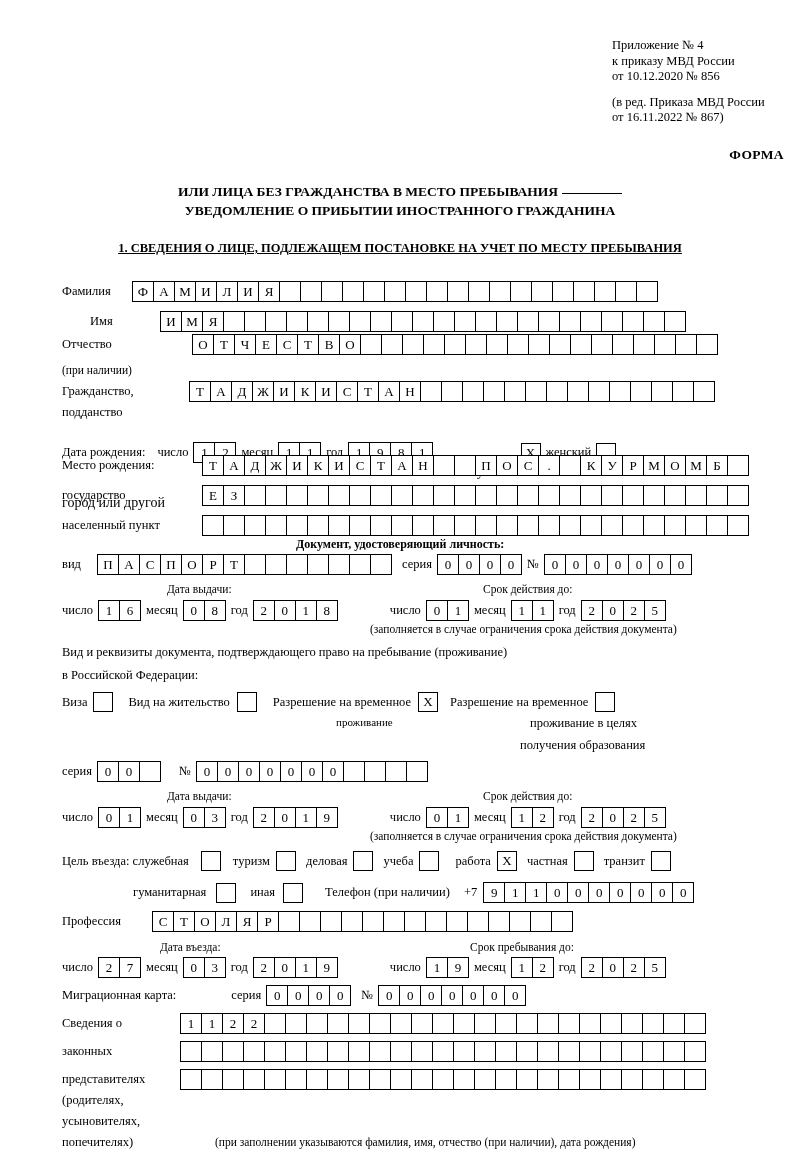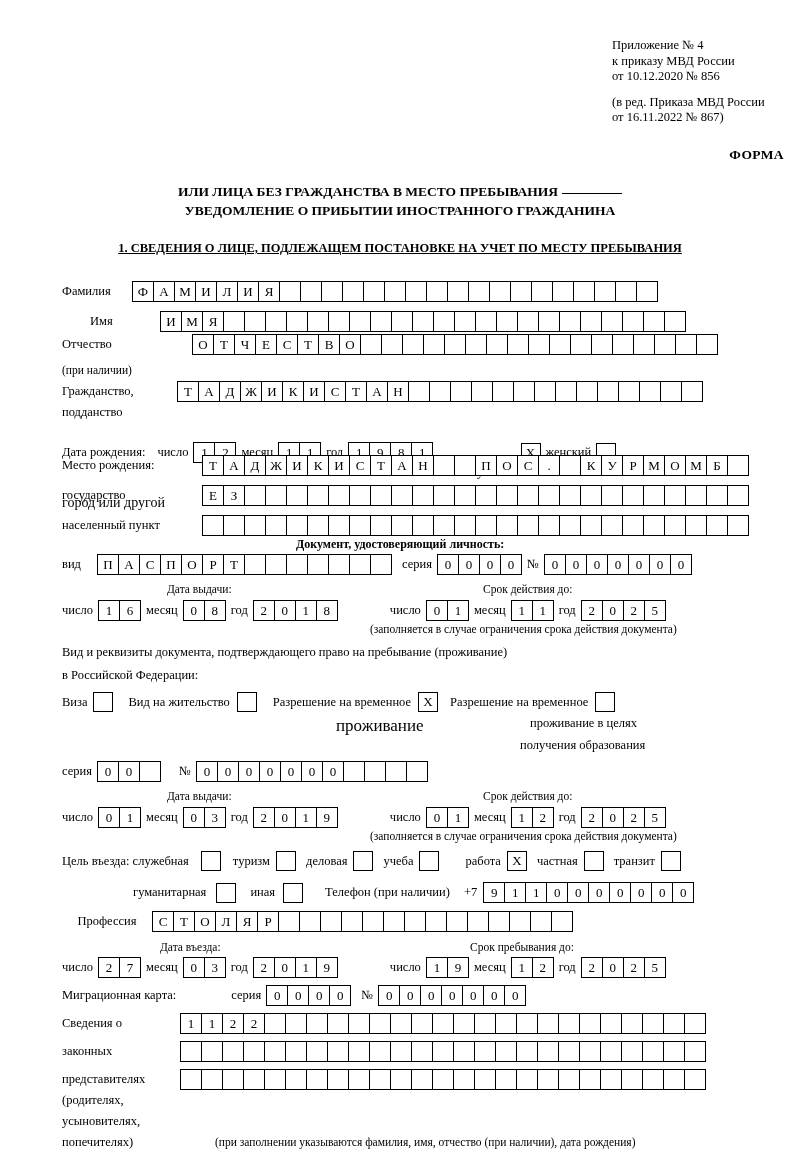--- a/index.html
+++ b/index.html
@@ -221,21 +221,21 @@
         <span class="bx"></span>
         <span class="bx"></span>
         <span class="bx"></span>
         <span class="bx"></span>
         <span class="bx"></span>
         <span class="bx"></span>
       </span>
   </div>
   <div class="note" style="top:364px; left:62px;">(при наличии)</div>
 
-  <div class="row" style="top:381px; left:62px;">
+  <div class="row" style="top:381px; left:62px;gap:12px;">
     <span class="lbl" style="width:115px; display:inline-block;">Гражданство,</span>
     <span class="boxes" id="citizenship-boxes">
         <span class="bx">Т</span>
         <span class="bx">А</span>
         <span class="bx">Д</span>
         <span class="bx">Ж</span>
         <span class="bx">И</span>
         <span class="bx">К</span>
         <span class="bx">И</span>
         <span class="bx">С</span>
@@ -466,21 +466,21 @@
   <div class="row" style="top:692px; left:62px;">
     <span class="lbl">Виза</span>
     <span class="chk" id="visa-chk" style="margin-left:5px;"></span>
     <span class="lbl" style="margin-left:16px;text-align:right;">Вид на жительство</span>
     <span class="chk" id="resid-chk" style="margin-left:7px;"></span>
     <span class="lbl" style="margin-left:16px;">Разрешение на временное</span>
     <span class="chk" id="temp-chk" style="margin-left:7px;">Х</span>
     <span class="lbl" style="margin-left:12px;">Разрешение на временное</span>
     <span class="chk" id="edu-chk" style="margin-left:7px;"></span>
   </div>
-  <div class="note" style="top:716px; left:336px; font-size:17px;">проживание</div>
+  <div class="note" style="top:716px; left:336px; font-size:11px;">проживание</div>
   <div class="note" style="top:716px; left:530px; font-size:12.5px;">проживание в целях</div>
   <div class="note" style="top:738px; left:520px; font-size:12.5px;">получения образования</div>
 
   <div class="row" style="top:761px; left:62px;">
     <span class="txt" style="margin-left:0;">серия</span>
     <span class="boxes" id="stay-series">
         <span class="bx">0</span>
         <span class="bx">0</span>
         <span class="bx"></span>
       </span>
@@ -543,21 +543,21 @@
 
   <div class="row" style="top:851px; left:62px;">
     <span class="lbl">Цель въезда: служебная</span>
     <span class="chk" id="p-service" style="margin-left:12px;"></span>
     <span class="lbl" style="margin-left:12px;">туризм</span>
     <span class="chk" id="p-tour" style="margin-left:6px;"></span>
     <span class="lbl" style="margin-left:10px;">деловая</span>
     <span class="chk" id="p-biz" style="margin-left:6px;"></span>
     <span class="lbl" style="margin-left:10px;">учеба</span>
     <span class="chk" id="p-study" style="margin-left:6px;"></span>
-    <span class="lbl" style="margin-left:26px;">работа</span>
+    <span class="lbl" style="margin-left:16px;">работа</span>
     <span class="chk" id="p-work" style="margin-left:6px;">Х</span>
     <span class="lbl" style="margin-left:10px;">частная</span>
     <span class="chk" id="p-priv" style="margin-left:6px;"></span>
     <span class="lbl" style="margin-left:10px;">транзит</span>
     <span class="chk" id="p-transit" style="margin-left:6px;"></span>
   </div>
 
   <div class="row" style="top:882px; left:133px;">
     <span class="lbl">гуманитарная</span>
     <span class="chk" id="p-hum" style="margin-left:10px;"></span>
@@ -573,21 +573,21 @@
         <span class="bx">0</span>
         <span class="bx">0</span>
         <span class="bx">0</span>
         <span class="bx">0</span>
         <span class="bx">0</span>
         <span class="bx">0</span>
       </span>
   </div>
 
   <div class="row" style="top:911px; left:62px;">
-    <span class="lbl" style="width:90px; display:inline-block;text-align:center;">Профессия</span>
+    <span class="lbl" style="width:90px; display:inline-block;">Профессия</span>
     <span class="boxes" id="prof-boxes">
         <span class="bx">С</span>
         <span class="bx">Т</span>
         <span class="bx">О</span>
         <span class="bx">Л</span>
         <span class="bx">Я</span>
         <span class="bx">Р</span>
         <span class="bx"></span>
         <span class="bx"></span>
         <span class="bx"></span>

